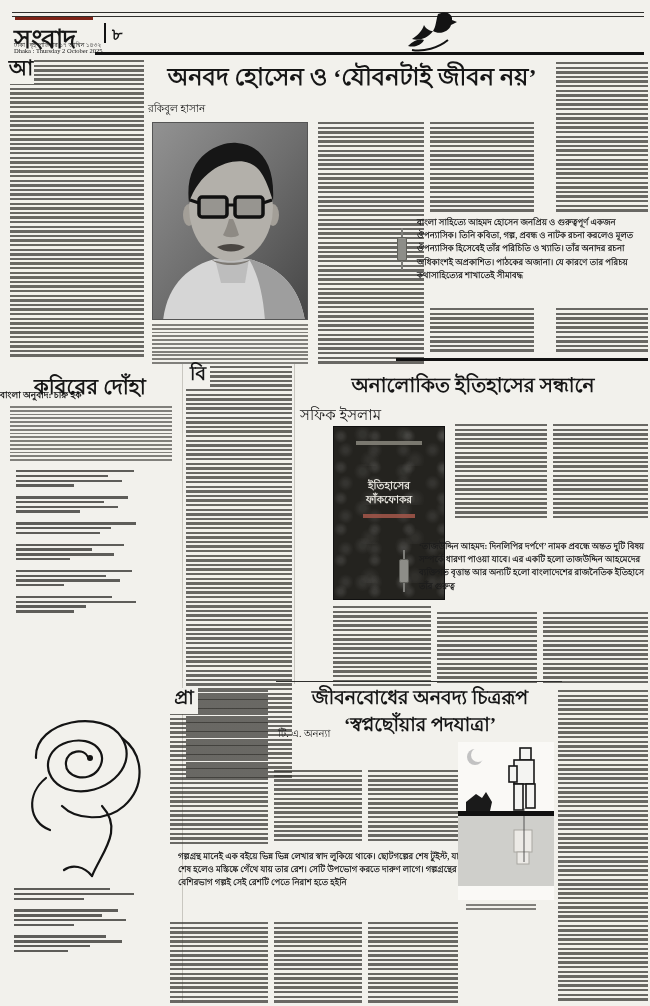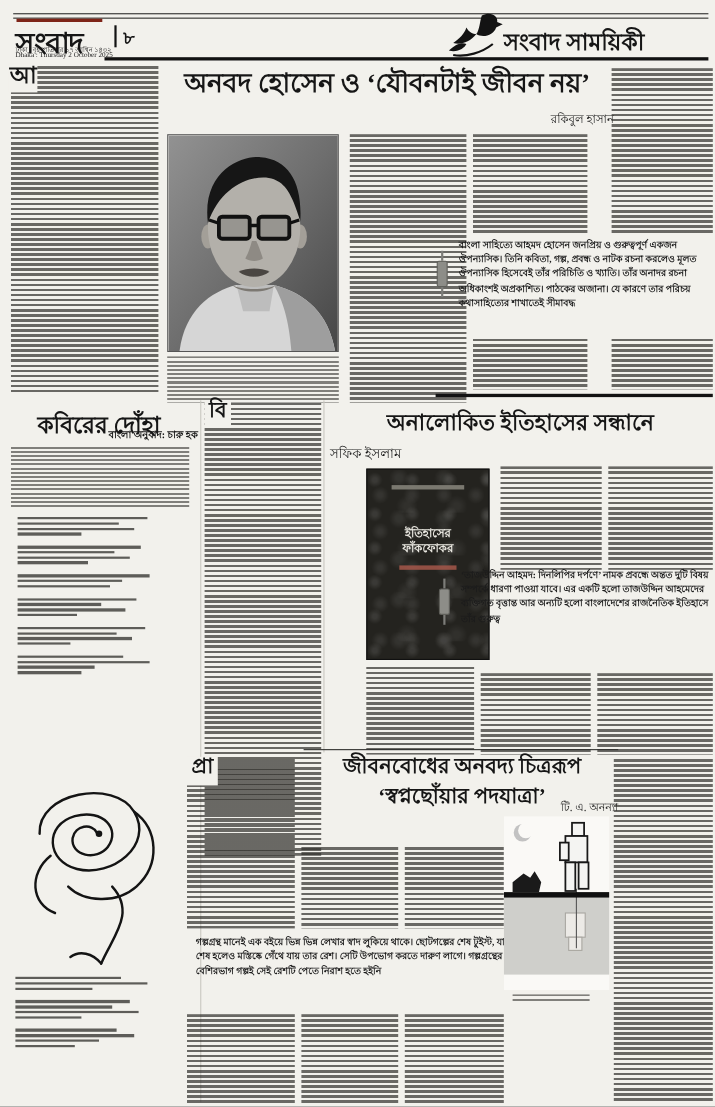--- a/index.html
+++ b/index.html
@@ -5,21 +5,21 @@
   *{margin:0;padding:0;box-sizing:border-box}
   html,body{background:#8a8a8a}
   #page{position:relative;width:650px;height:1006px;margin:0 auto;background:#f2f1ec;
         font-family:"Liberation Serif",serif;color:#161616;overflow:hidden}
   .abs{position:absolute}
   
   .tx{background:repeating-linear-gradient(#34332f 0px,#34332f 2.4px,rgba(0,0,0,0) 2.4px,rgba(0,0,0,0) 4.6px);opacity:.72}
   .tx.fine{background:repeating-linear-gradient(#34332f 0px,#34332f 1.9px,rgba(0,0,0,0) 1.9px,rgba(0,0,0,0) 3.8px);opacity:.6}
   .pline{height:2.4px;background:#34332f;opacity:.78;margin-bottom:2.4px}
   .hl{font-weight:bold;text-align:center;line-height:1.12;white-space:nowrap;overflow:visible}
-  .by{text-align:right;white-space:nowrap}
+  .by{text-align:left;white-space:nowrap}
   .pq{font-weight:bold;font-size:8.5px;line-height:1.55;color:#1c1c1c}
   .hr{background:#121212}
   .thin{background:#2f2f2d}
   .vr{width:1px;background:#c9c7c0}
   .dc{font-weight:bold;background:#f2f1ec;text-align:center;line-height:1}
   .marker{width:11px}
   .marker .stem{width:2px;height:9px;background:#7d7d79;margin:0 auto}
   .marker .bar{width:10px;height:24px;background:#8d8d88;border:1px solid #5f5f5a;border-radius:2px;margin:0 auto}
   #cover{background:#24231f;border:1px solid #101010;overflow:hidden}
   #cover .texA{position:absolute;inset:0;background:
@@ -48,21 +48,20 @@
   <div class="abs" style="left:14px;top:47px;font-size:6.5px;white-space:nowrap">Dhaka : Thursday 2 October 2025</div>
 
   <div class="abs" style="left:404px;top:10px;width:56px;height:44px">
     <svg width="56" height="44" viewBox="0 0 56 44">
       <path d="M34,4 C42,0 49,4 48,10 L53,12 L47,15 C45,22 35,25 29,21 C32,17 32,10 34,4 Z" fill="#131313"></path>
       <path d="M29,21 C23,29 14,31 8,29 C14,25 18,21 20,15 C22,19 26,21 29,21 Z" fill="#131313"></path>
       <path d="M4,36 C10,30 16,28 20,30 C18,34 12,38 4,36 Z" fill="#131313"></path>
       <path d="M8,40 C20,42 34,38 44,30" stroke="#131313" stroke-width="2" fill="none"></path>
     </svg>
   </div>
-  <div class="abs" style="left:458px;top:22px;font-size:21px;font-weight:bold;white-space:nowrap">সংবাদ সাময়িকী</div>
 
   <div class="abs hr" style="left:95px;top:52px;width:549px;height:3px"></div>
 
   <div>
     <div class="abs hl" style="left:122px;top:64px;width:460px;font-size:24px">অনবদ হোসেন ও ‘যৌবনটাই জীবন নয়’</div>
     <div class="abs by" style="left:148px;top:101px;width:410px;font-size:10.5px">রকিবুল হাসান</div>
 
     <div class="abs dc" style="left:8px;top:58px;width:26px;height:26px;font-size:21px;z-index:2">আ</div>
     <div class="abs tx" style="left:10px;top:60px;width:134px;height:298px"></div>
 
@@ -180,34 +179,34 @@
       </div>
   </div>
 
   <div>
     <div class="abs dc" style="left:186px;top:364px;width:24px;height:24px;font-size:19px;z-index:2">বি</div>
     <div class="abs tx" style="left:186px;top:366px;width:106px;height:412px"></div>
   </div>
 
   <div>
     <div class="abs hl" style="left:296px;top:374px;width:354px;font-size:20px">অনালোকিত ইতিহাসের সন্ধানে</div>
-    <div class="abs" style="left:300px;top:403px;font-size:12px;white-space:nowrap">সফিক ইসলাম</div>
+    <div class="abs" style="left:300px;top:403px;font-size:15px;white-space:nowrap">সফিক ইসলাম</div>
 
     <div id="cover" class="abs" style="left:333px;top:426px;width:112px;height:174px">
       <div class="texA"></div>
       <div class="cstripe" style="width:66px;margin-top:14px;background:#8a877e"></div>
       <div class="ct" style="margin-top:34px">ইতিহাসের</div>
       <div class="ct">ফাঁকফোকর</div>
       <div class="cstripe" style="width:52px;margin-top:8px;background:#a4574a"></div>
     </div>
 
     <div class="abs tx" style="left:455px;top:424px;width:92px;height:94px"></div>
     <div class="abs tx" style="left:553px;top:424px;width:95px;height:94px"></div>
 
-    <div class="abs" style="left:398px;top:516px;width:250px;height:82px;display:flex">
+    <div class="abs" style="left:398px;top:540px;width:250px;height:82px;display:flex">
       <div class="marker" style="margin-right:10px;padding-top:10px">
         <div class="stem"></div>
           <div class="bar"></div>
           <div class="stem"></div>
       </div>
       <div class="pq" style="width:226px">‘তাজউদ্দিন আহমদ: দিনলিপির দর্পণে’ নামক প্রবন্ধে অন্তত দুটি বিষয় সম্পর্কে ধারণা পাওয়া যাবে। এর একটি হলো তাজউদ্দিন আহমেদের ব্যক্তিগত বৃত্তান্ত আর অন্যটি হলো বাংলাদেশের রাজনৈতিক ইতিহাসে তাঁর গুরুত্ব</div>
     </div>
 
     <div class="abs tx" style="left:333px;top:606px;width:98px;height:80px"></div>
     <div class="abs tx" style="left:437px;top:612px;width:100px;height:74px"></div>

